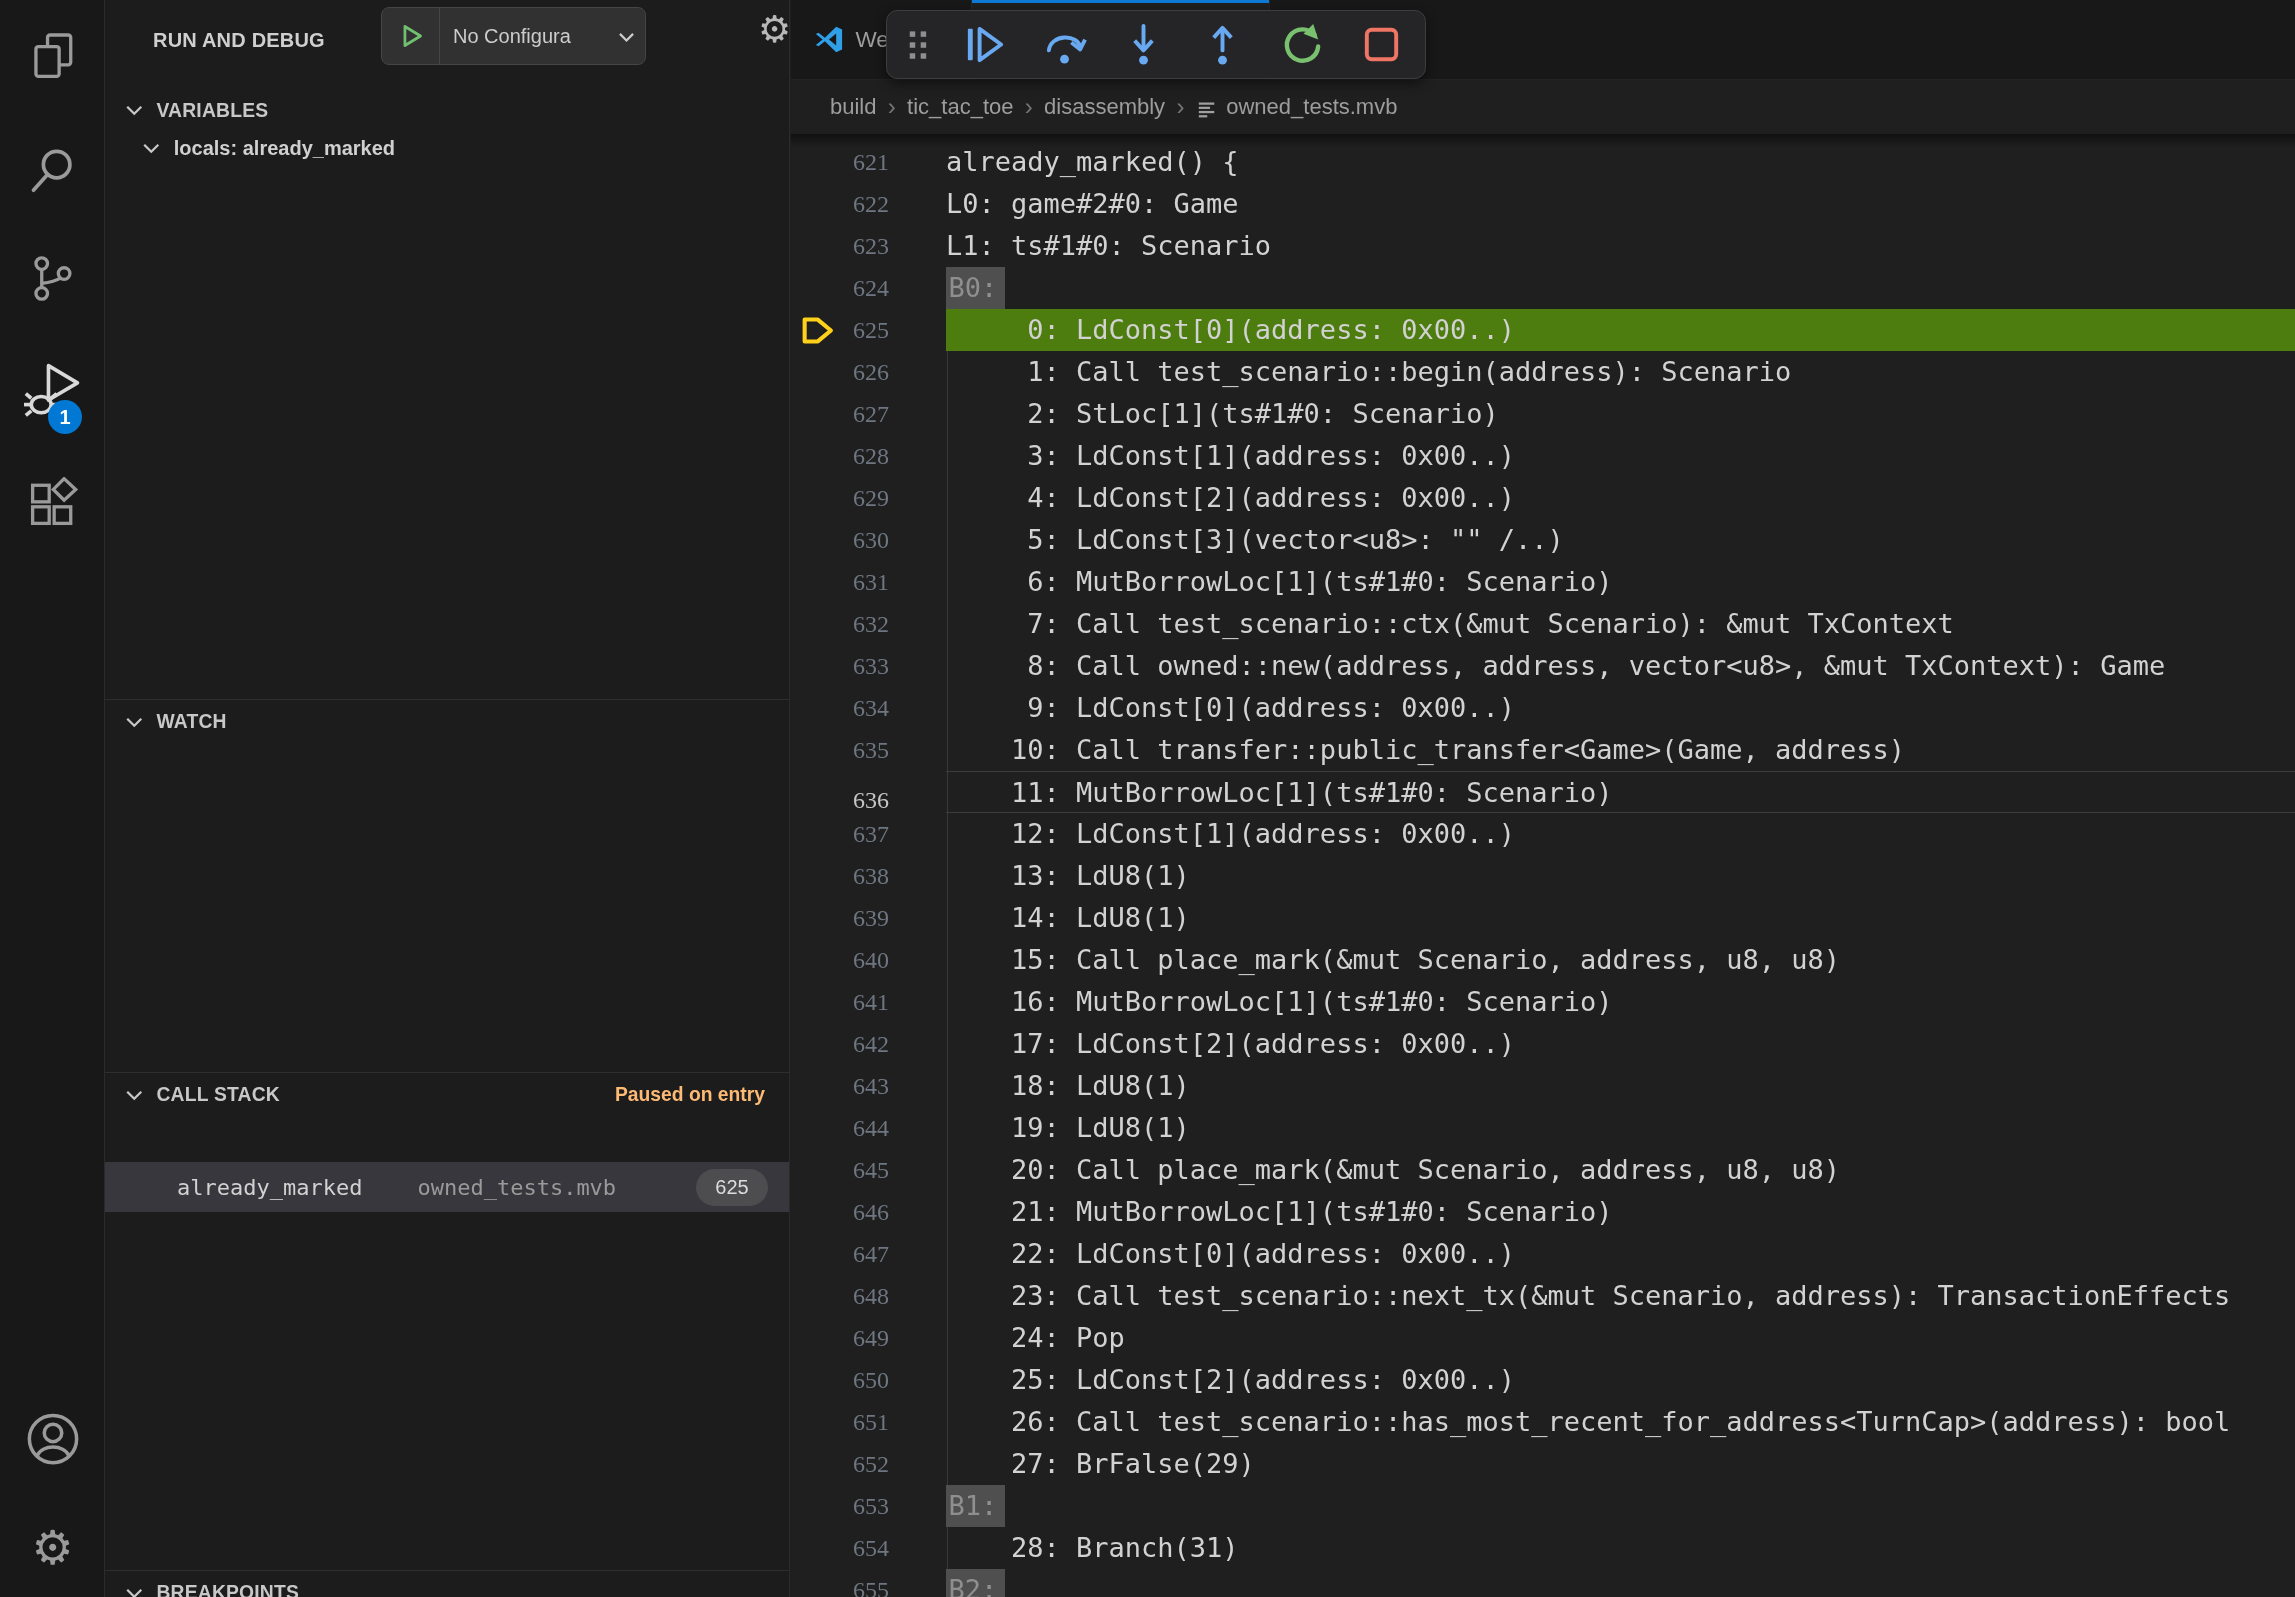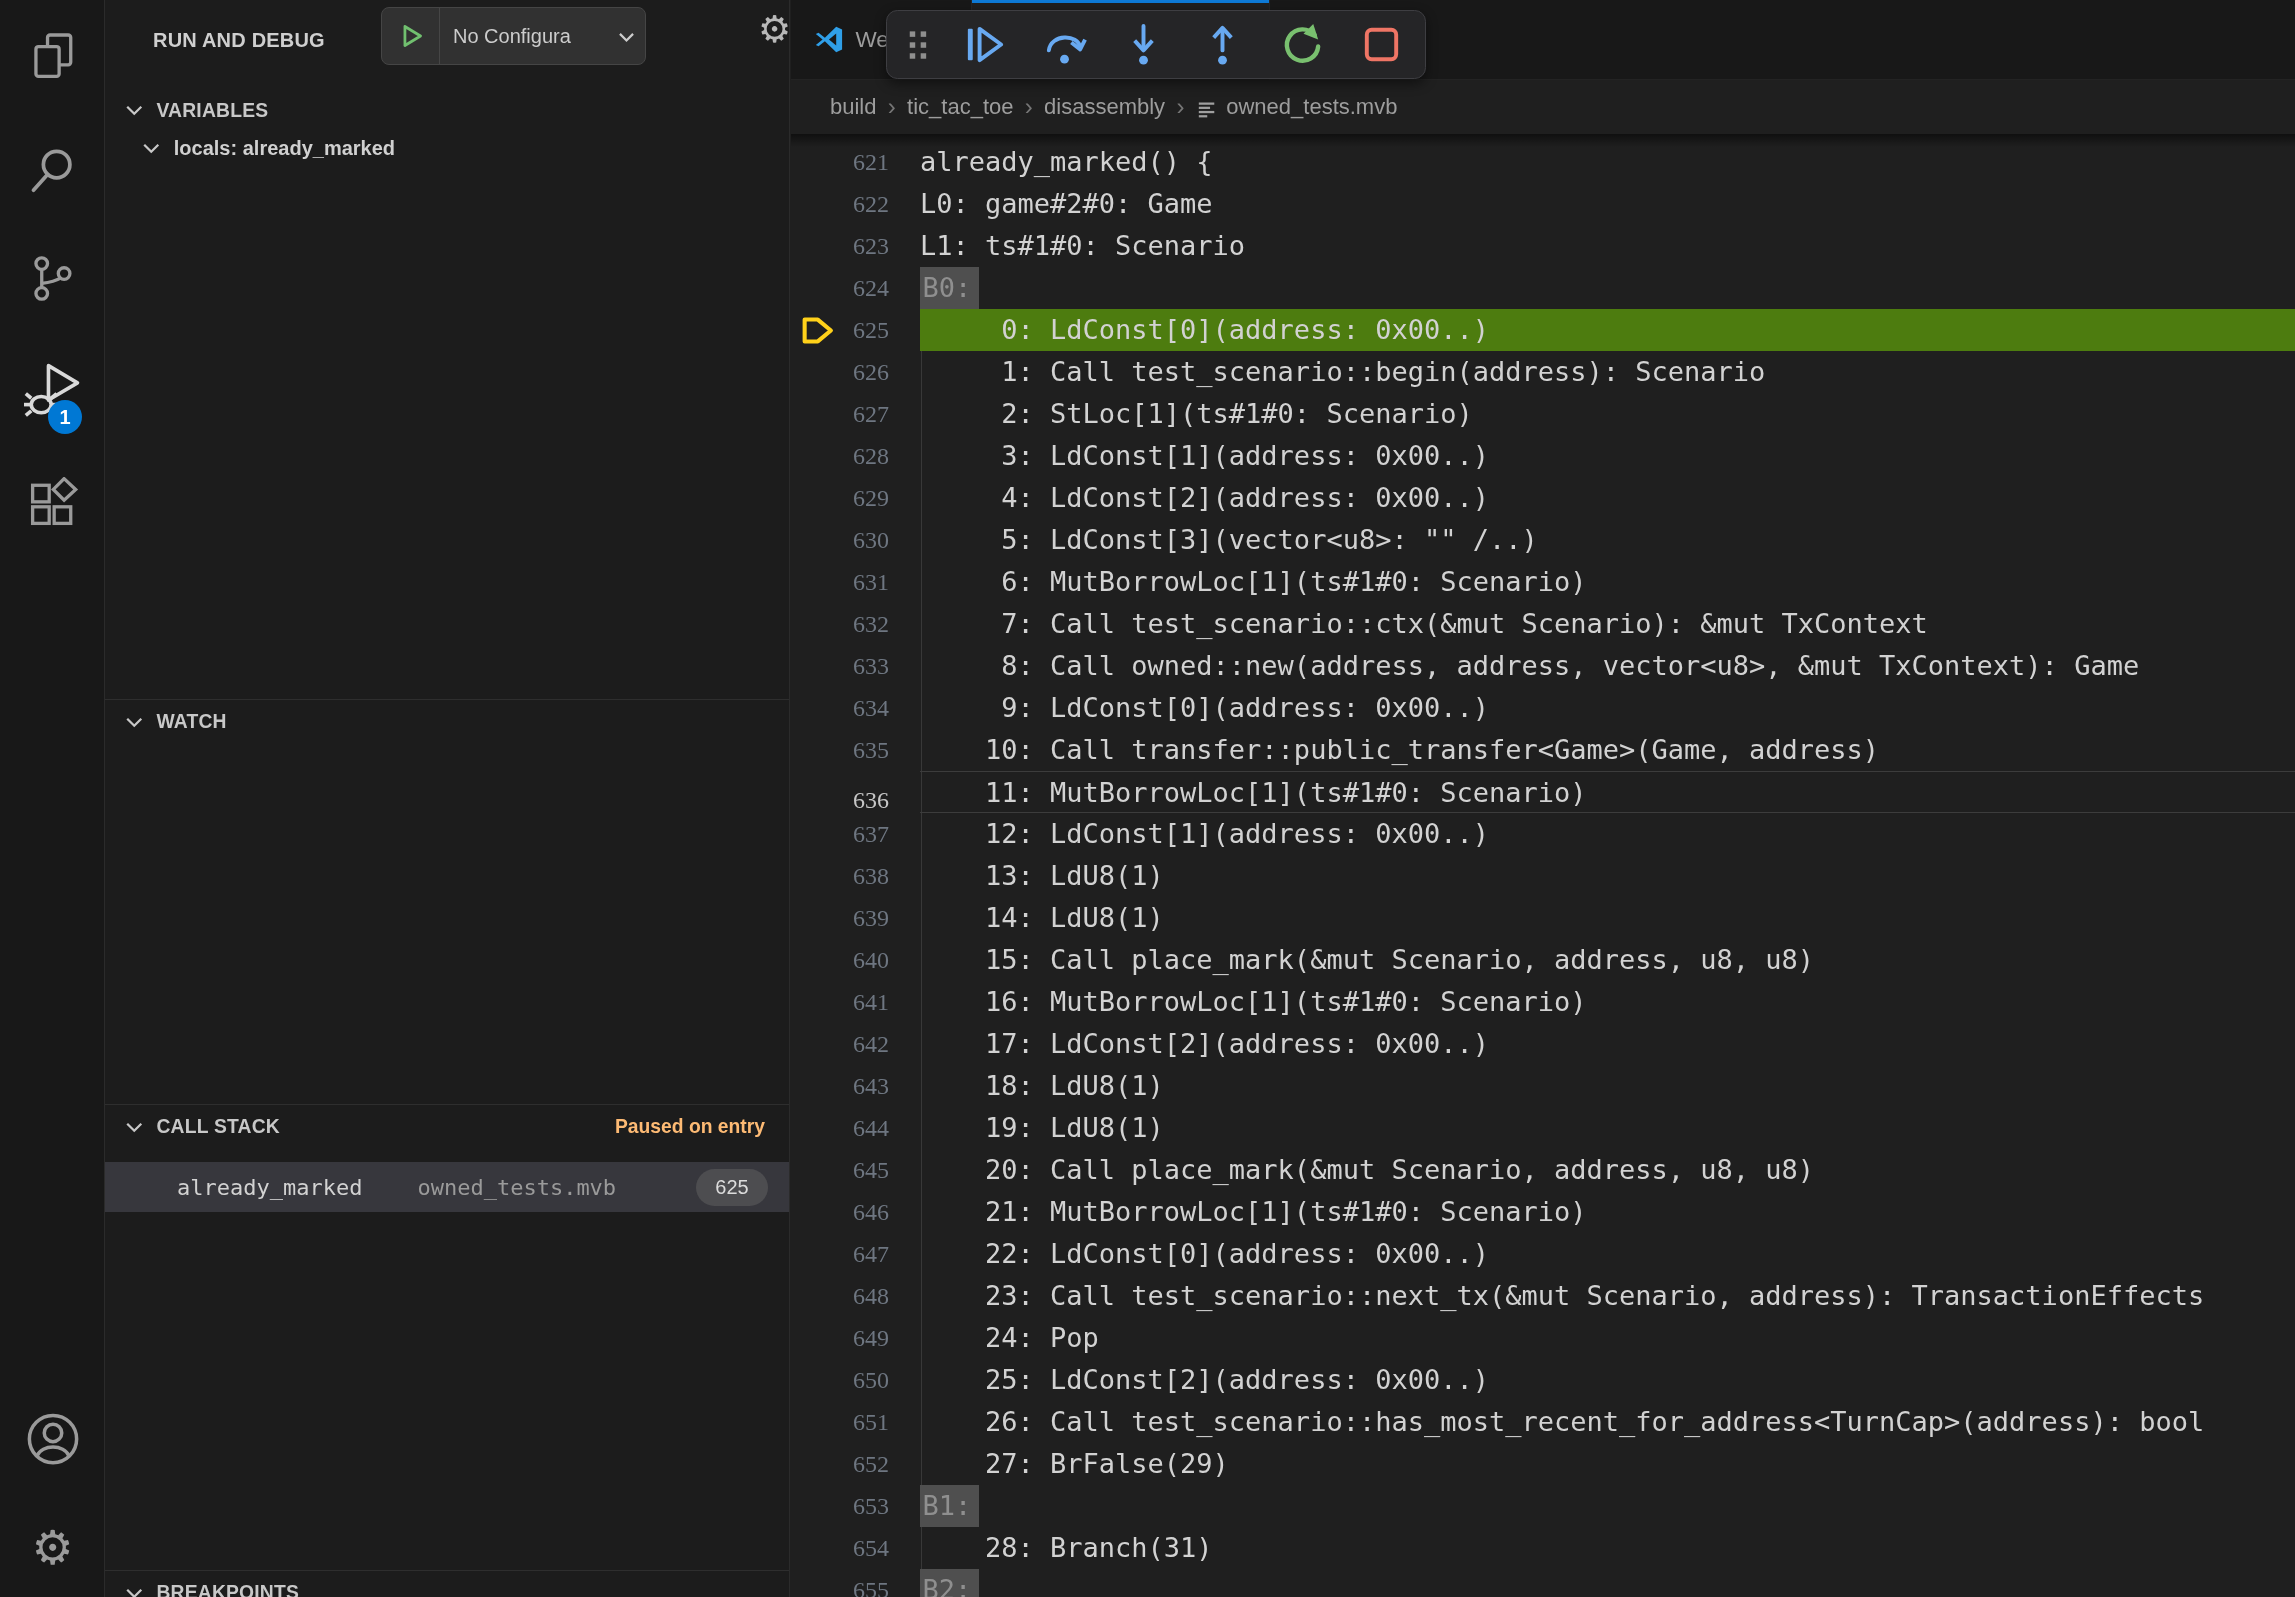--- a/index.html
+++ b/index.html
@@ -83,21 +83,21 @@
 
   
   .editor { position:absolute; left:0; top:134px; width:100%; height:1464px; background:#1f1f1f;
             padding-top:7.2px; overflow:hidden; }
   .scroll-shadow { position:absolute; left:0; top:134px; width:100%; height:13px; z-index:4;
                    background:linear-gradient(rgba(0,0,0,.5), rgba(0,0,0,0)); pointer-events:none; }
   .line { display:flex; height:42px; line-height:42px; position:relative; }
   .glyph { flex:0 0 46px; position:relative; }
   .num { flex:0 0 52px; text-align:right; font-family:Liberation Serif, serif;
          font-size:24px; color:#6e7681; }
-  .content { flex:1; margin-left:31px; white-space:pre; font-family:"DejaVu Sans Mono", monospace;
+  .content { flex:1; margin-left:57px; white-space:pre; font-family:"DejaVu Sans Mono", monospace;
              font-size:27px; color:#d2d2d2; position:relative; }
   .line.guided .content::before { content:""; position:absolute; left:0.8px; top:0; bottom:0;
                                   border-left:1.6px solid #383838; }
   .line.exec .content { background:#4d7c0f; }
   .line.current .content { border-top:1.6px solid #3c3c3c; border-bottom:1.6px solid #3c3c3c; }
   .line.current .num { color:#c6c6c6;margin-top:8px; }
   .label-box { display:inline-block; background:#4f4f4f; color:#8f8f8f; padding:0 8px 0 2.4px;
                height:100%; position:relative; z-index:1; }
   .exec-arrow { position:absolute; left:9.7px; top:5.6px; }
 </style>
@@ -192,21 +192,21 @@
       <span class="tree-label">locals: already_marked</span>
     </div>
 
     <div class="section-hdr" style="top:699px">
       <svg class="sec-chevron" width="22.5" height="22.5" viewBox="0 0 16 16">
         <path d="M3 5.5 l5 5 5-5" stroke="#c8c8c8" stroke-width="1.6" fill="none"></path>
         </svg>
       <span class="sec-label">WATCH</span>
     </div>
 
-    <div class="section-hdr" style="top:1104px">
+    <div class="section-hdr" style="top:1072px">
       <svg class="sec-chevron" width="22.5" height="22.5" viewBox="0 0 16 16">
         <path d="M3 5.5 l5 5 5-5" stroke="#c8c8c8" stroke-width="1.6" fill="none"></path>
         </svg>
       <span class="sec-label">CALL STACK</span>
       <span class="sec-right">Paused on entry</span>
     </div>
     <div class="frame-row">
       <span class="frame-name">already_marked</span>
       <span class="frame-file">owned_tests.mvb</span>
       <span class="frame-badge">625</span>

